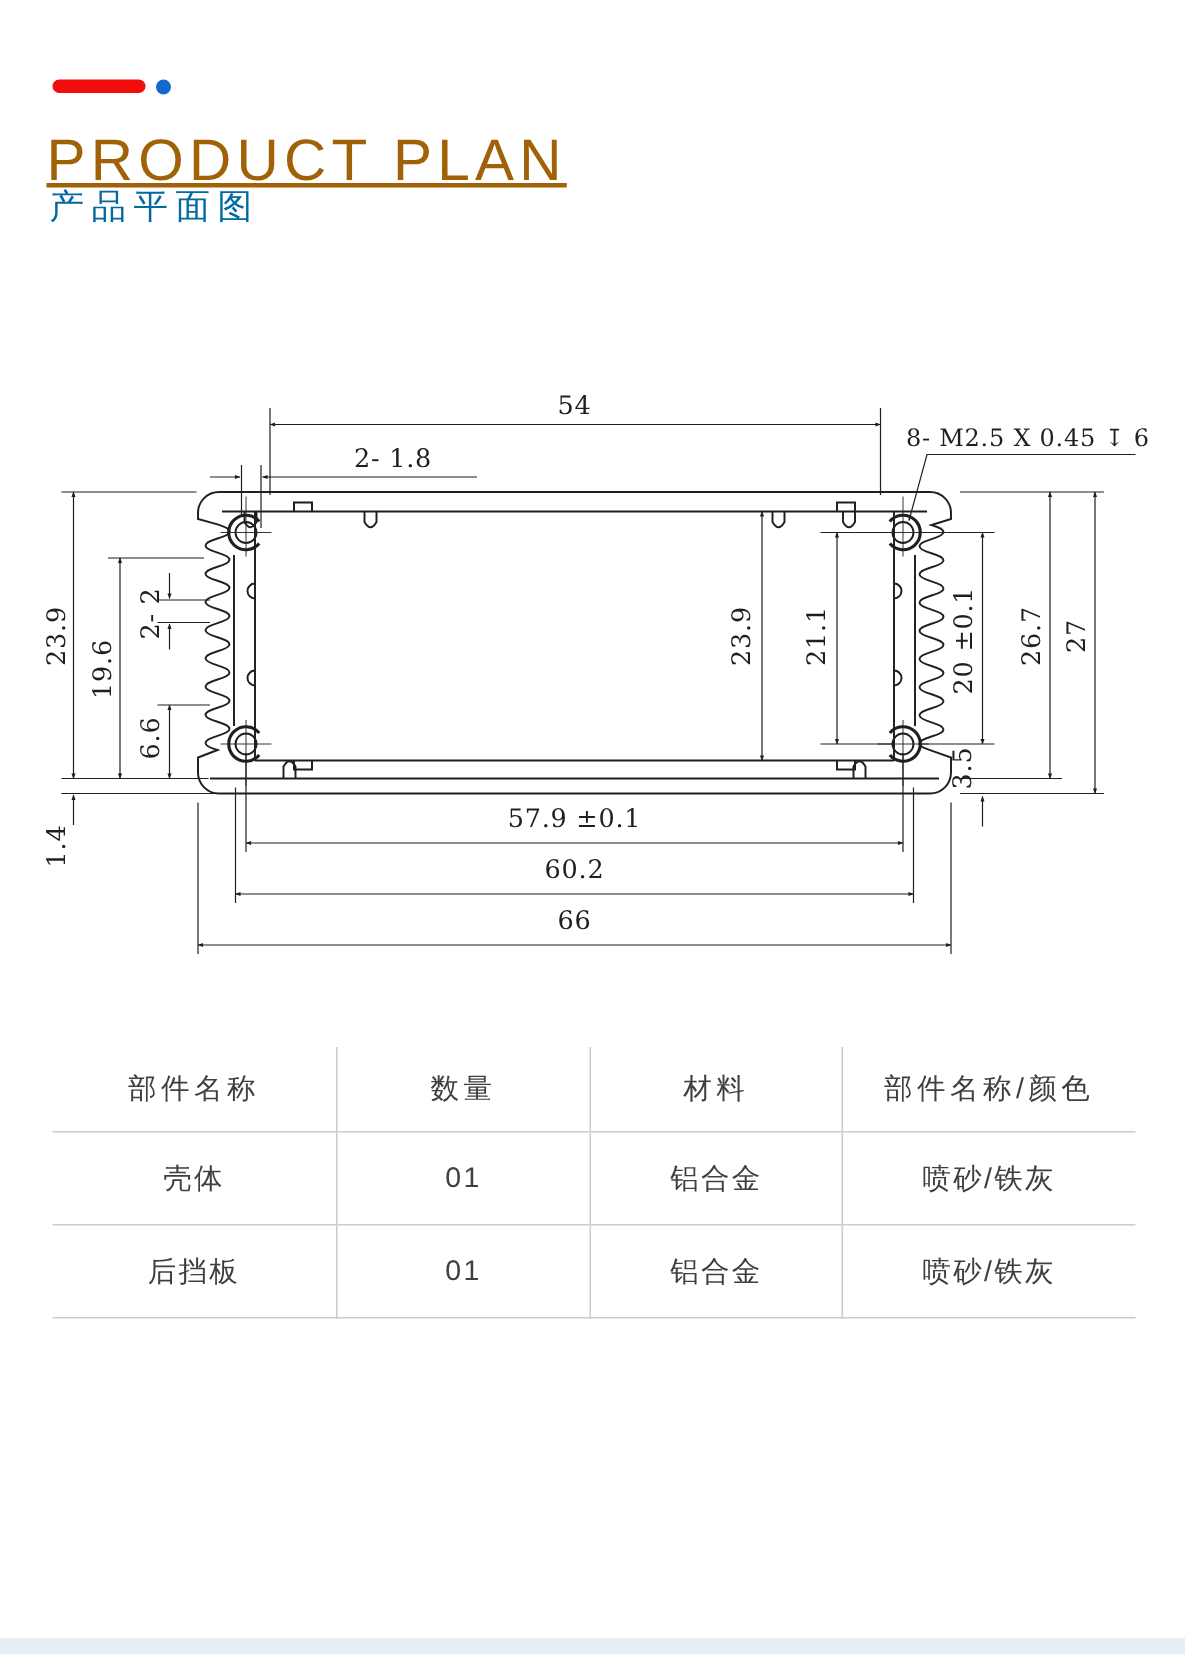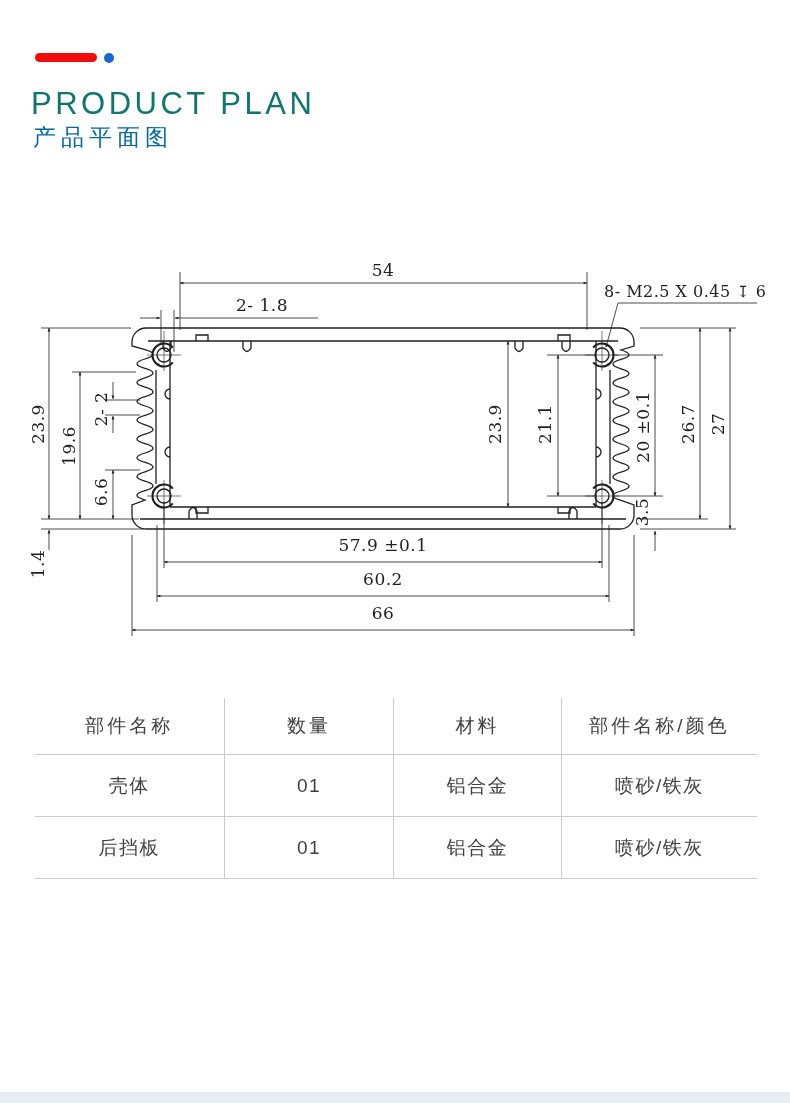--- a/index.html
+++ b/index.html
@@ -6,22 +6,23 @@
   body{
     width:790px;height:1103px;position:relative;background:#ffffff;
     font-family:"Liberation Sans", sans-serif;overflow:hidden;
   }
   
   .hdr-marks{position:absolute;left:35px;top:53px;height:10px;}
   .hdr-dash{display:inline-block;width:62px;height:9px;border-radius:5px;background:#f20d0d;vertical-align:top;}
   .hdr-dot{display:inline-block;width:10px;height:10px;border-radius:50%;background:#1668cf;margin-left:7px;vertical-align:top;}
   .hdr-title{
     position:absolute;left:31px;top:86px;margin:0;
-    font-size:31px;font-weight:300;letter-spacing:3.5px;color:#0f766e;
+    font-size:39px;font-weight:300;letter-spacing:3.5px;color:#a16207;
     font-family:"Liberation Sans", sans-serif;
+    text-decoration:underline;
   }
   .hdr-sub{
     position:absolute;left:33px;top:122px;margin:0;
     font-size:23px;font-weight:500;letter-spacing:5px;color:#0369a1;
   }
   
   .drawing{position:absolute;left:0;top:195px;width:790px;height:470px;}
   .drawing text{
     font-family:"DejaVu Serif", serif;
     font-size:17px;fill:#1f1f1f;letter-spacing:0.5px;

